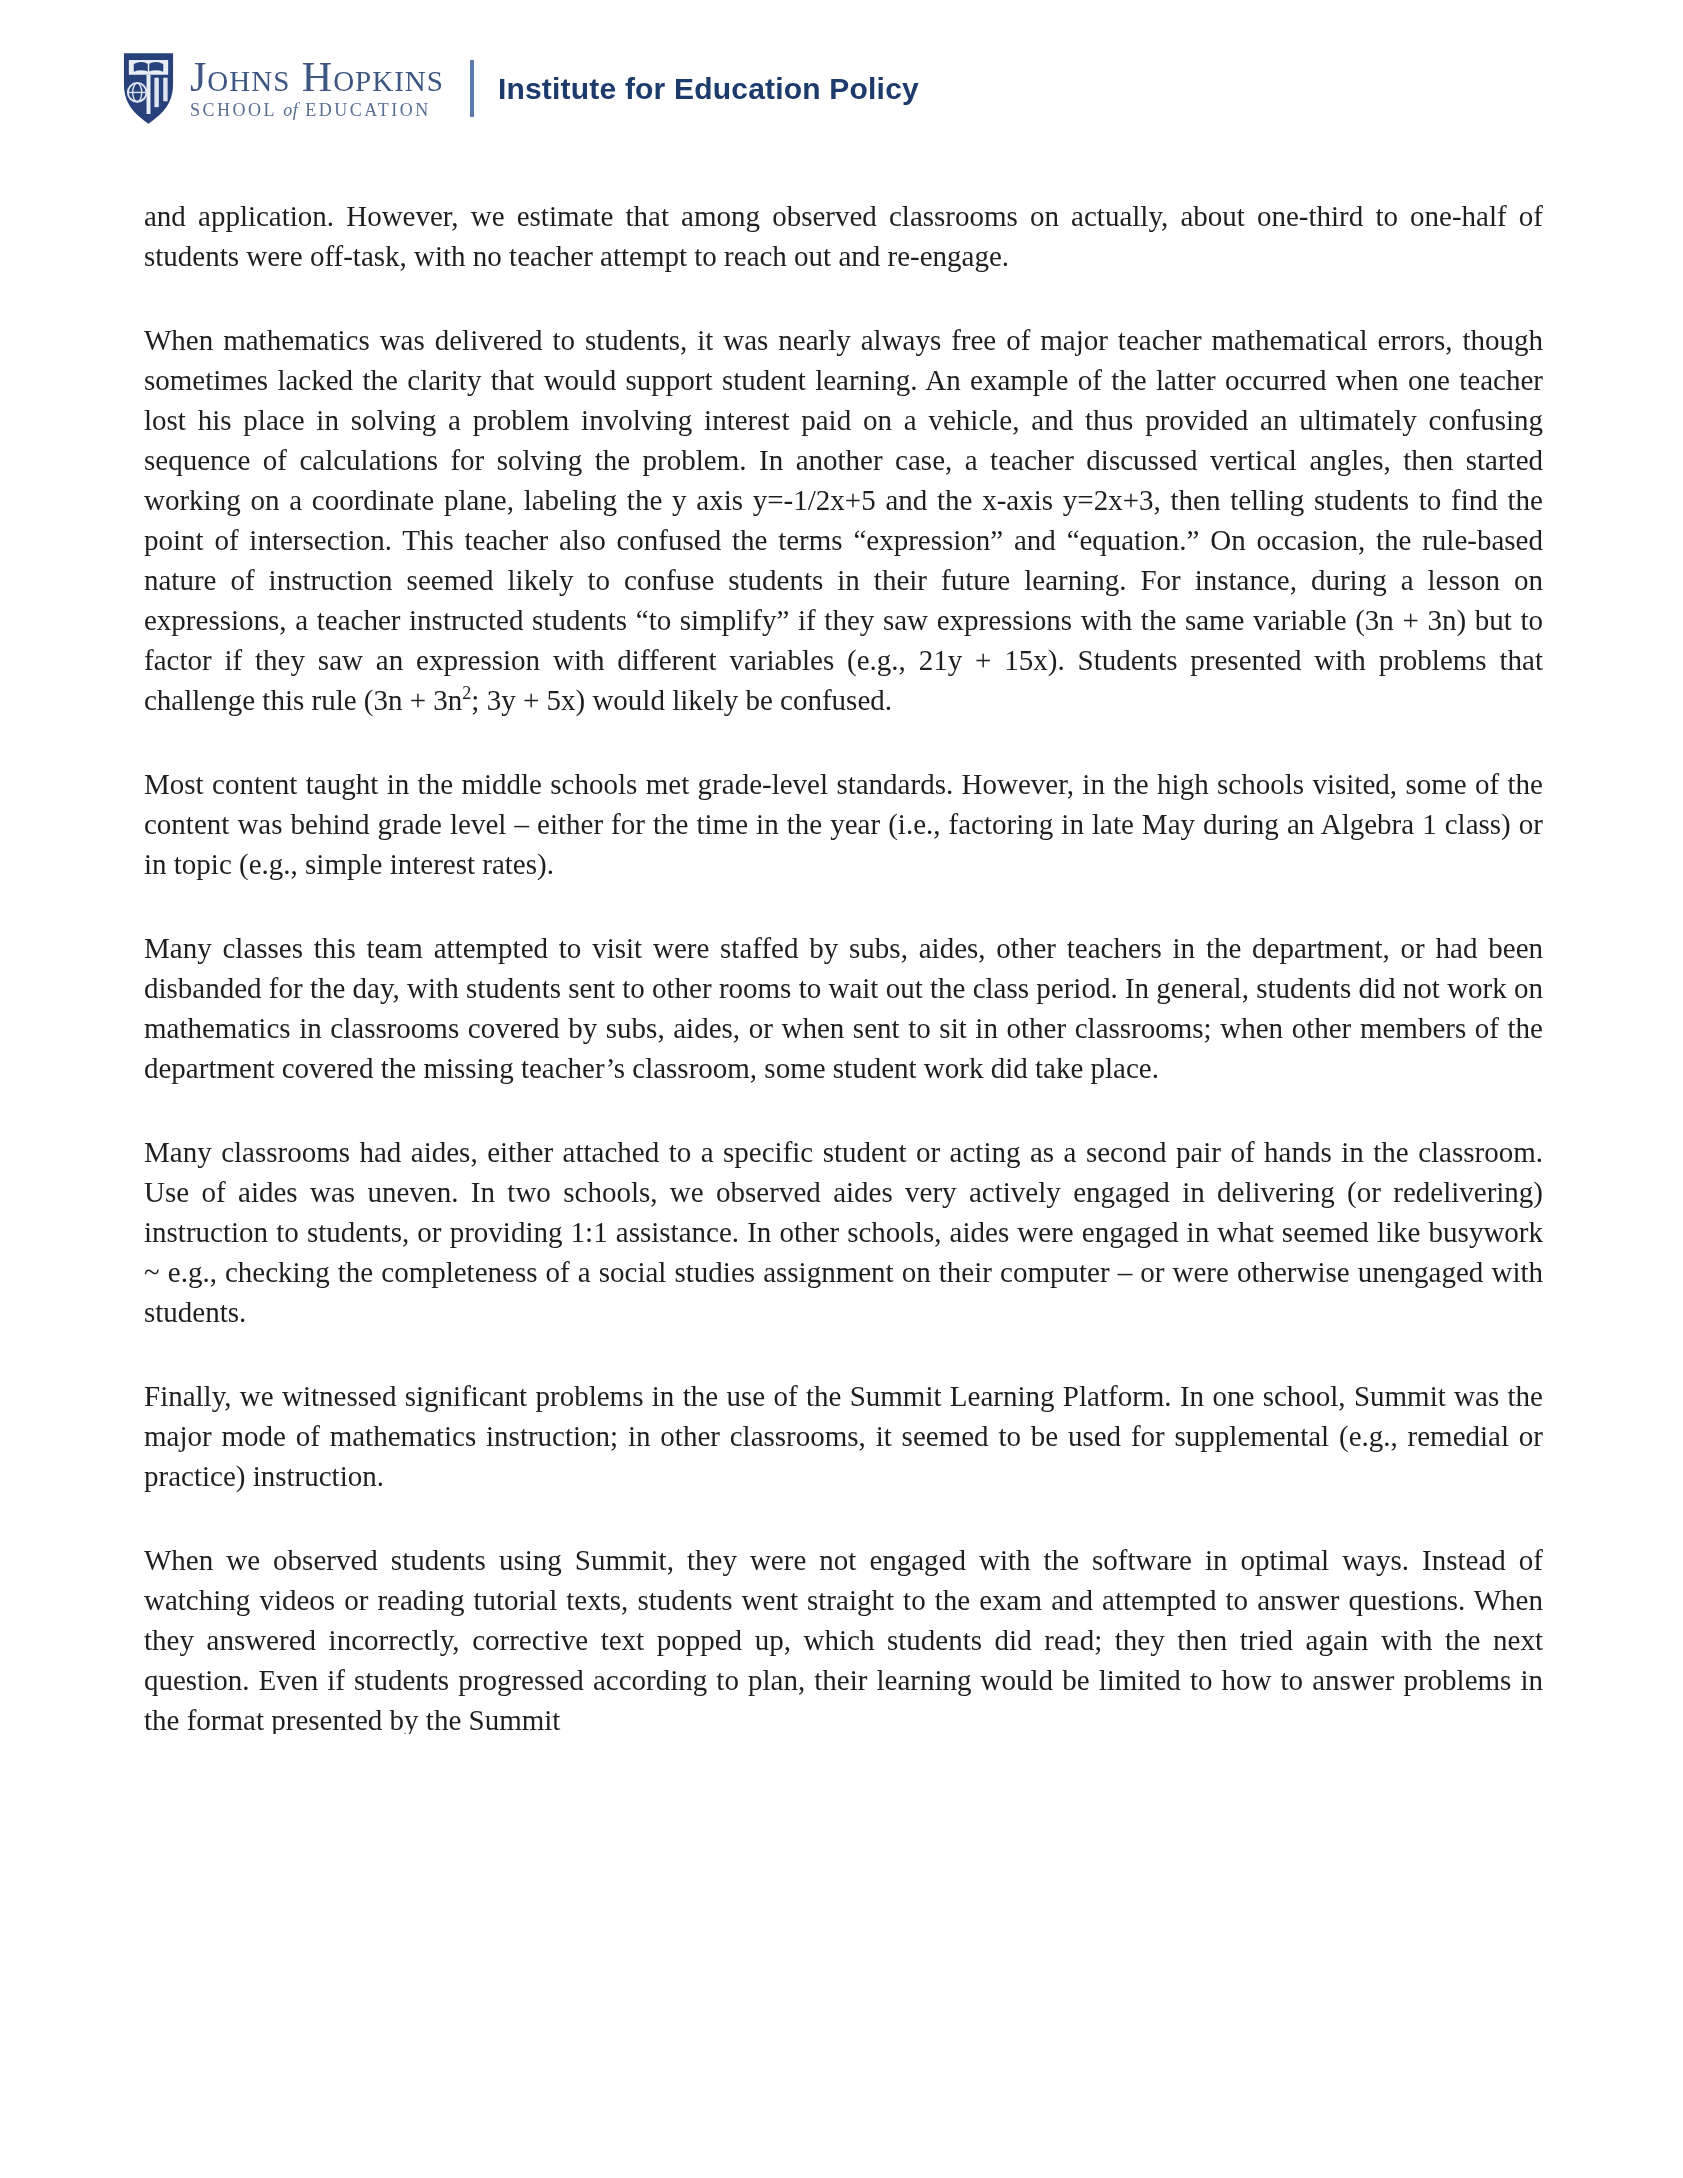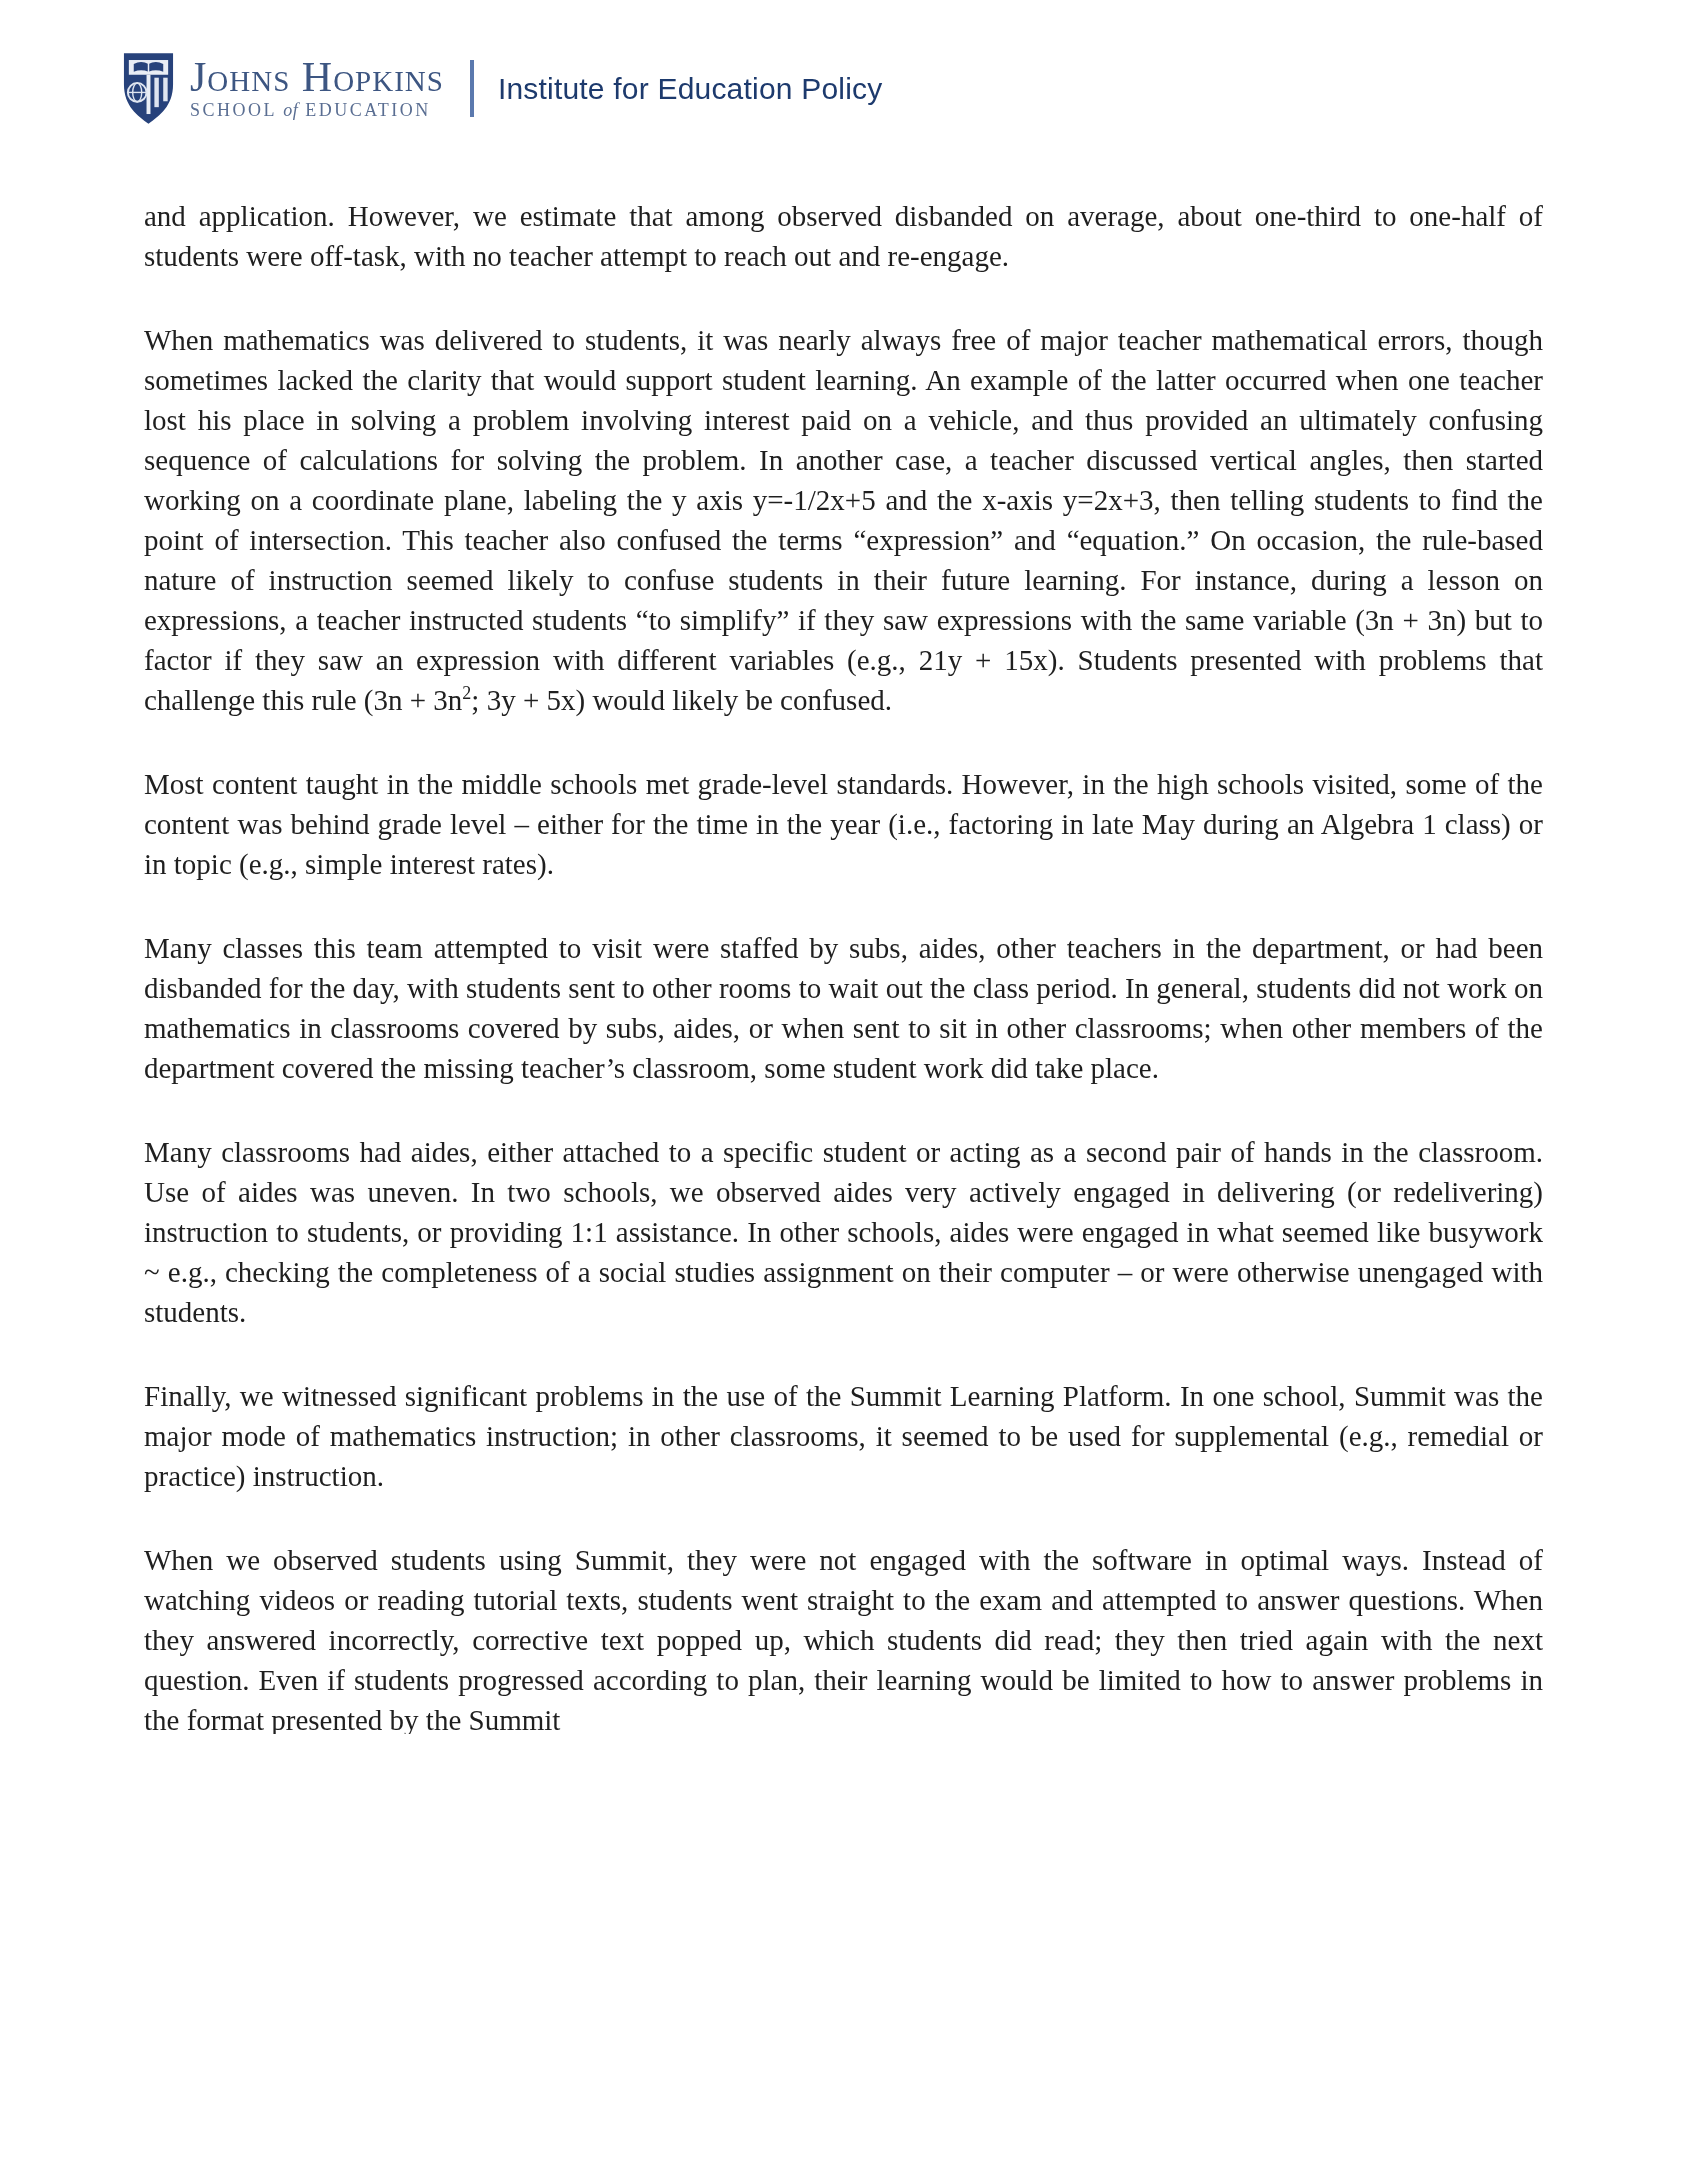--- a/index.html
+++ b/index.html
@@ -43,21 +43,21 @@
   }
   .header-divider {
     width: 4px;
     height: 57px;
     background: #5b79ae;
     margin: 0 24px 0 26px;
     align-self: center;
   }
   .institute-name {
     font-family: "Liberation Sans", sans-serif;
-    font-weight: 400;
+    font-weight: 700;
     font-size: 30px;
     color: #1d3a6d;
     letter-spacing: 0.2px;
   }
 
   
   .doc-body {
     position: absolute;
     left: 144px;
     top: 196px;
@@ -122,21 +122,21 @@
           <span>EDUCATION</span>
         </div>
       </div>
     </div>
     <div class="header-divider"></div>
     <div class="institute-name">Institute for Education Policy</div>
   </header>
 
   <main class="doc-body">
 
-  <p><span>and application. However, we estimate that among observed disbanded on average, about one-third to one-half of students were off-task, with no teacher attempt to reach out and re-engage.</span></p>
+  <p><span>and application. However, we estimate that among observed classrooms on actually, about one-third to one-half of students were off-task, with no teacher attempt to reach out and re-engage.</span></p>
       <p><span>When mathematics was delivered to students, it was nearly always free of major teacher mathematical errors, though sometimes lacked the clarity that would support student learning. An example of the latter occurred when one teacher lost his place in solving a problem involving interest paid on a vehicle, and thus provided an ultimately confusing sequence of calculations for solving the problem. In another case, a teacher discussed vertical angles, then started working on a coordinate plane, labeling the y axis y=-1/2x+5 and the x-axis y=2x+3, then telling students to find the point of intersection. This teacher also confused the terms “expression” and “equation.” On occasion, the rule-based nature of instruction seemed likely to confuse students in their future learning. For instance, during a lesson on expressions, a teacher instructed students “to simplify” if they saw expressions with the same variable (3n + 3n) but to factor if they saw an expression with different variables (e.g., 21y + 15x). Students presented with problems that challenge this rule (3n + 3n</span><sup>2</sup><span>; 3y + 5x) would likely be confused.</span></p>
       <p><span>Most content taught in the middle schools met grade-level standards. However, in the high schools visited, some of the content was behind grade level – either for the time in the year (i.e., factoring in late May during an Algebra 1 class) or in topic (e.g., simple interest rates).</span></p>
       <p><span>Many classes this team attempted to visit were staffed by subs, aides, other teachers in the department, or had been disbanded for the day, with students sent to other rooms to wait out the class period. In general, students did not work on mathematics in classrooms covered by subs, aides, or when sent to sit in other classrooms; when other members of the department covered the missing teacher’s classroom, some student work did take place.</span></p>
       <p><span>Many classrooms had aides, either attached to a specific student or acting as a second pair of hands in the classroom. Use of aides was uneven. In two schools, we observed aides very actively engaged in delivering (or redelivering) instruction to students, or providing 1:1 assistance. In other schools, aides were engaged in what seemed like busywork ~ e.g., checking the completeness of a social studies assignment on their computer – or were otherwise unengaged with students.</span></p>
       <p><span>Finally, we witnessed significant problems in the use of the Summit Learning Platform. In one school, Summit was the major mode of mathematics instruction; in other classrooms, it seemed to be used for supplemental (e.g., remedial or practice) instruction.</span></p>
       <p><span>When we observed students using Summit, they were not engaged with the software in optimal ways. Instead of watching videos or reading tutorial texts, students went straight to the exam and attempted to answer questions. When they answered incorrectly, corrective text popped up, which students did read; they then tried again with the next question. Even if students progressed according to plan, their learning would be limited to how to answer problems in the format presented by the Summit</span></p>
     </main>
 
   <footer>
     <div class="footer-center">

